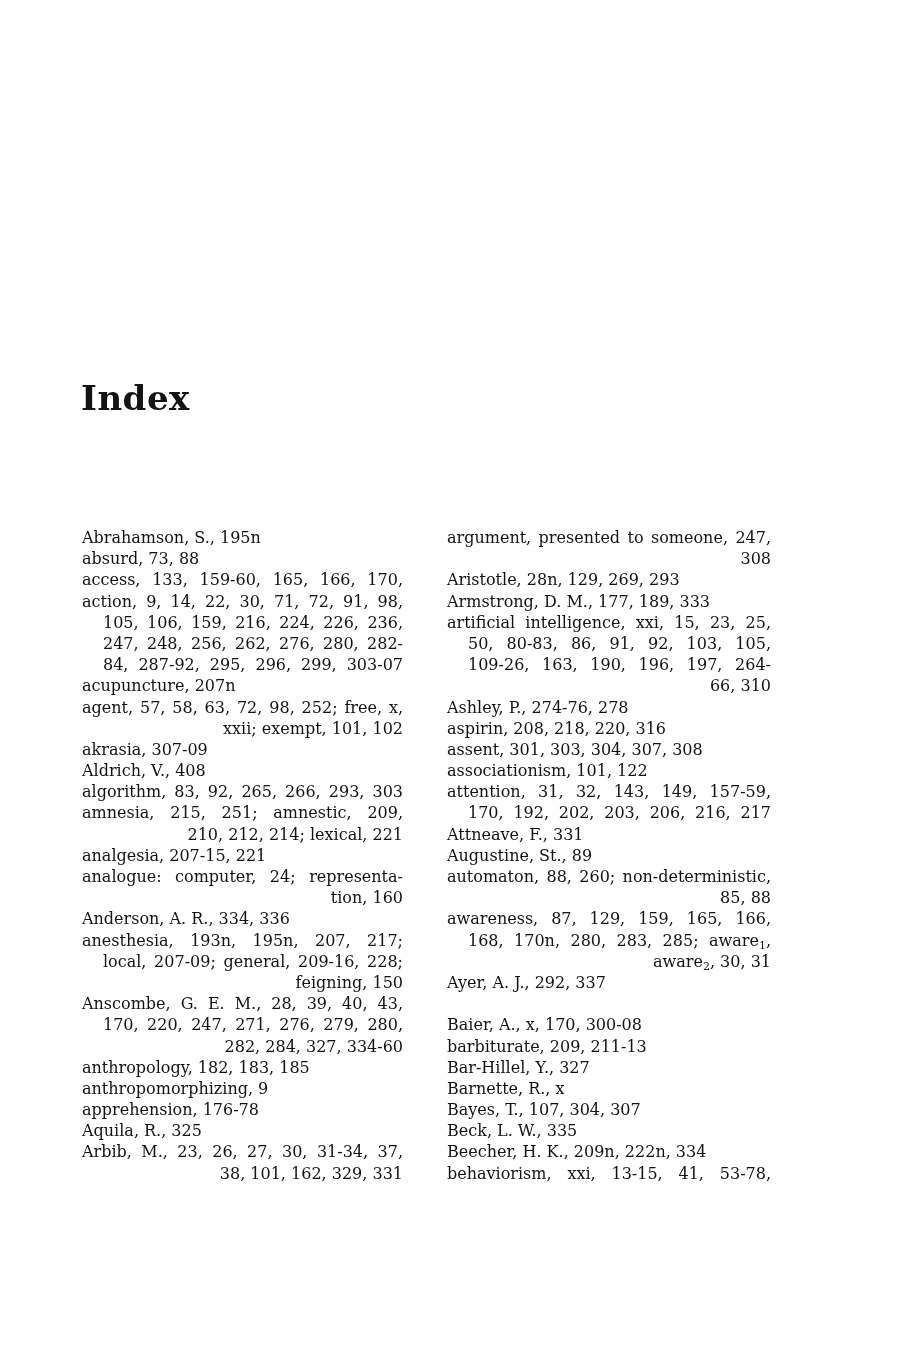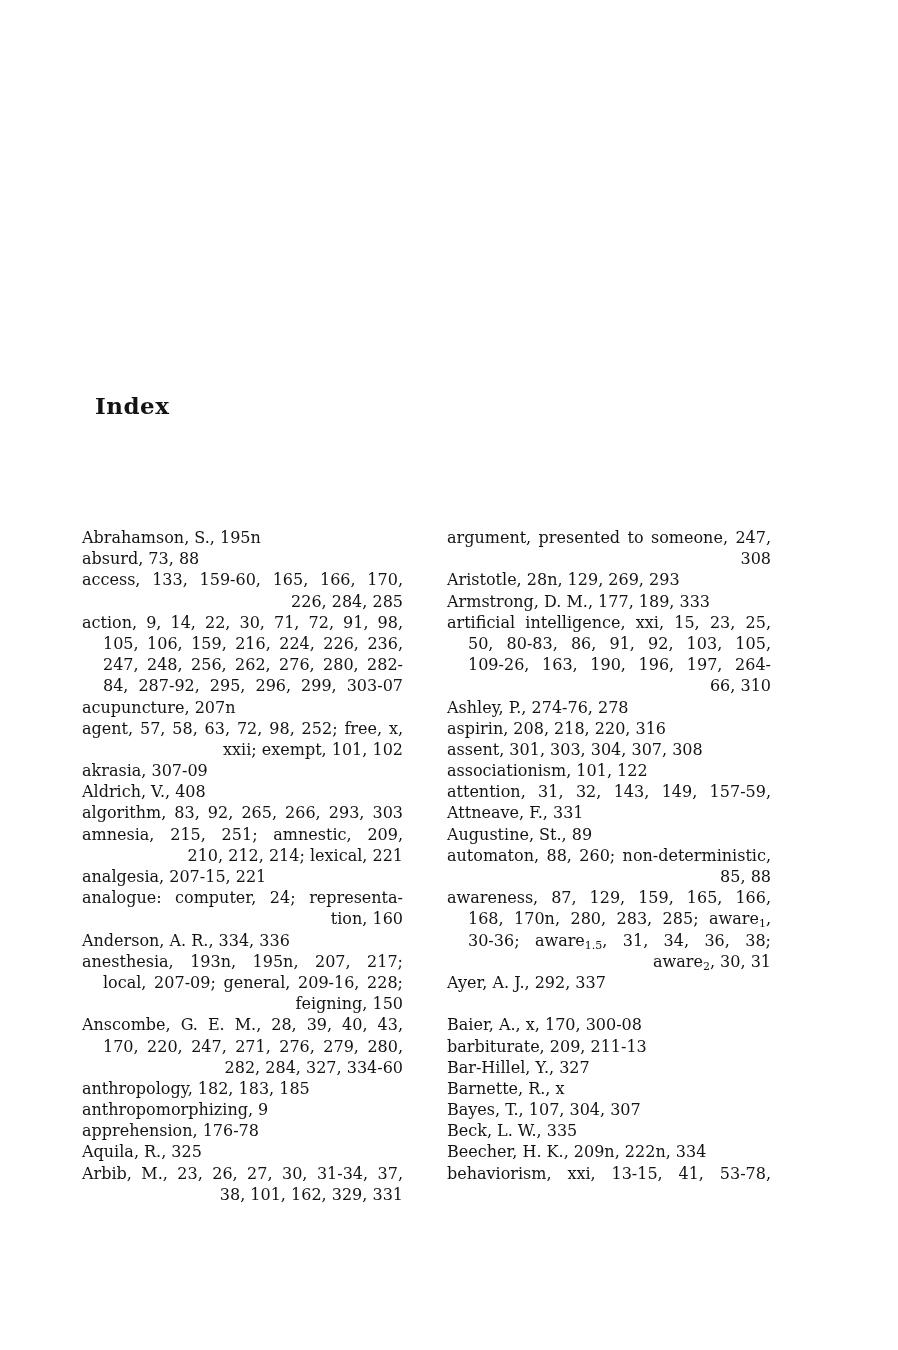--- a/index.html
+++ b/index.html
@@ -8,22 +8,22 @@
     background: #ffffff;
     position: relative;
     font-family: "DejaVu Serif", serif;
     color: #131313;
     overflow: hidden;
   }
   .sheet { position: absolute; inset: 0; background: #ffffff; }
   .title {
     position: absolute;
     left: 81px; top: 378px;
-    margin: 14px;
-    font-size: 23px;
+    margin: 0;
+    font-size: 34px;
     font-weight: 600;
     letter-spacing: 0.5px;
     font-family: "DejaVu Serif", serif;
   }
   .columns {
     position: absolute;
     left: 82px; top: 527px;
     width: 689px;
     display: flex;
     justify-content: space-between;
@@ -53,21 +53,20 @@
 </head>
 <body>
 
 <div class="sheet">
   <h1 class="title">Index</h1>
   <div class="columns">
     <div class="col col-left" id="col-left">
         <div class="line">Abrahamson, S., 195n</div>
         <div class="line">absurd, 73, 88</div>
         <div class="line just">access, 133, 159-60, 165, 166, 170,</div>
-        <div class="line indent">226, 284, 285</div>
         <div class="line just">action, 9, 14, 22, 30, 71, 72, 91, 98,</div>
         <div class="line indent just">105, 106, 159, 216, 224, 226, 236,</div>
         <div class="line indent just">247, 248, 256, 262, 276, 280, 282-</div>
         <div class="line indent just">84, 287-92, 295, 296, 299, 303-07</div>
         <div class="line">acupuncture, 207n</div>
         <div class="line just">agent, 57, 58, 63, 72, 98, 252; free, x,</div>
         <div class="line indent">xxii; exempt, 101, 102</div>
         <div class="line">akrasia, 307-09</div>
         <div class="line">Aldrich, V., 408</div>
         <div class="line just">algorithm, 83, 92, 265, 266, 293, 303</div>
@@ -97,27 +96,27 @@
         <div class="line">Armstrong, D. M., 177, 189, 333</div>
         <div class="line just">artificial intelligence, xxi, 15, 23, 25,</div>
         <div class="line indent just">50, 80-83, 86, 91, 92, 103, 105,</div>
         <div class="line indent just">109-26, 163, 190, 196, 197, 264-</div>
         <div class="line indent">66, 310</div>
         <div class="line">Ashley, P., 274-76, 278</div>
         <div class="line">aspirin, 208, 218, 220, 316</div>
         <div class="line">assent, 301, 303, 304, 307, 308</div>
         <div class="line">associationism, 101, 122</div>
         <div class="line just">attention, 31, 32, 143, 149, 157-59,</div>
+        <div class="line indent just">170, 192, 202, 203, 206, 216, 217</div>
         <div class="line">Attneave, F., 331</div>
         <div class="line">Augustine, St., 89</div>
         <div class="line just">automaton, 88, 260; non-deterministic,</div>
         <div class="line indent">85, 88</div>
         <div class="line just">awareness, 87, 129, 159, 165, 166,</div>
         <div class="line indent just">168, 170n, 280, 283, 285; aware<sub>1</sub>,</div>
-        <div class="line indent just">30-36; aware<sub>1.5</sub>, 31, 34, 36, 38;</div>
         <div class="line indent">aware<sub>2</sub>, 30, 31</div>
         <div class="line">Ayer, A. J., 292, 337</div>
         <div class="line blank"></div>
         <div class="line">Baier, A., x, 170, 300-08</div>
         <div class="line">barbiturate, 209, 211-13</div>
         <div class="line">Bar-Hillel, Y., 327</div>
         <div class="line">Barnette, R., x</div>
         <div class="line">Bayes, T., 107, 304, 307</div>
         <div class="line">Beck, L. W., 335</div>
         <div class="line">Beecher, H. K., 209n, 222n, 334</div>

